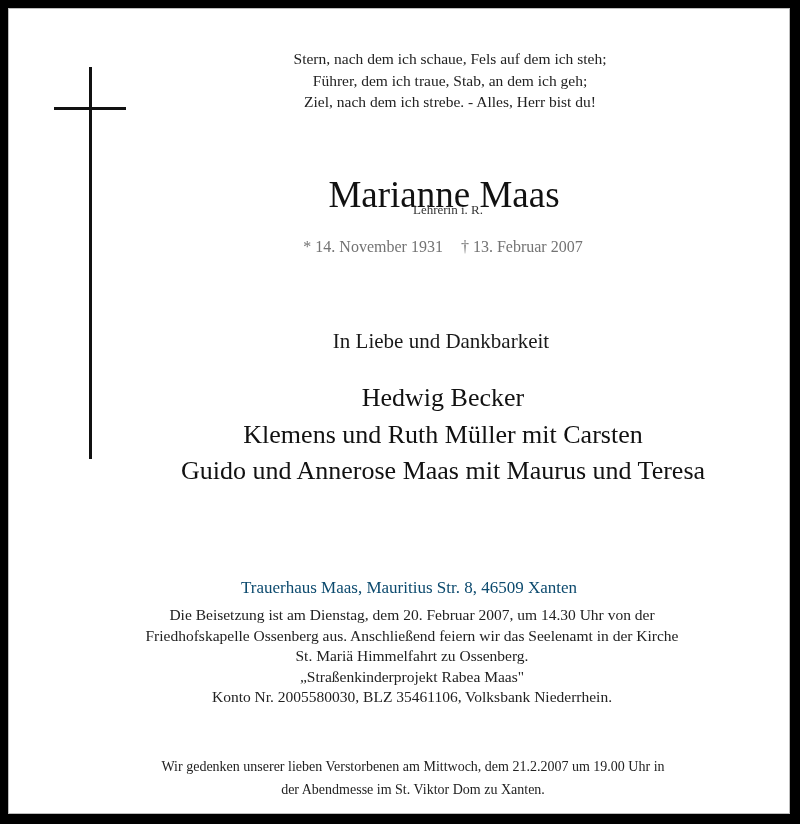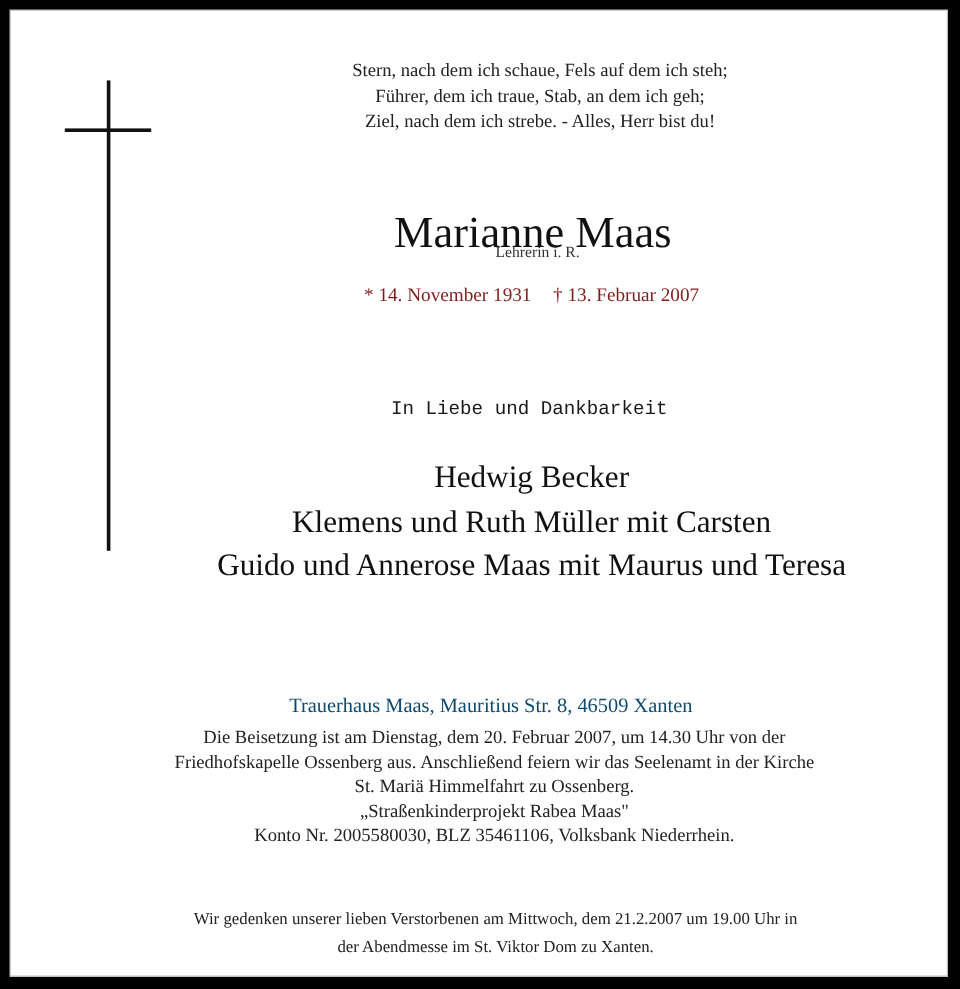--- a/index.html
+++ b/index.html
@@ -14,23 +14,23 @@
     box-shadow: inset 0 0 0 1px #bdbdbd;
   }
   .serif { font-family: "Liberation Serif", "DejaVu Serif", serif; color: #1a1a1a; }
   .line { position: absolute; white-space: nowrap; text-align: center; transform: translateX(-50%); }
   .cross-v { position: absolute; left: 81px; top: 59px; width: 3px; height: 392px; background: #111; }
   .cross-h { position: absolute; left: 46px; top: 99px; width: 72px; height: 3px; background: #111; }
 
   .poem { font-size: 15.5px; line-height: 21.5px; left: 442px; top: 40px; color: #222; }
   .name { font-size: 37px; line-height: 40px; left: 436px; top: 147px; color: #111; margin-top: 20px; }
   .title { font-size: 13px; line-height: 16px; left: 440px; top: 194px; color: #333; }
-  .dates { font-size: 16px; line-height: 20px; left: 435px; top: 229px; color: #7f1d1d; }
+  .dates { font-size: 16px; line-height: 20px; left: 435px; top: 229px; color: #737373; }
   .dates .gap { display: inline-block; width: 18px; }
-  .dedication { font-size: 16px; line-height: 26px; left: 433px; top: 320px; color: #1a1a1a; font-family: Liberation Mono, monospace; }
+  .dedication { font-size: 21px; line-height: 26px; left: 433px; top: 320px; color: #1a1a1a; }
   .family { font-size: 26px; line-height: 36.5px; left: 435px; top: 372px; color: #111; }
   .address { font-size: 17px; line-height: 22px; left: 401px; top: 569px; color: #0c4a6e; }
   .funeral { font-size: 15.5px; line-height: 20.5px; left: 404px; top: 597px; color: #222; }
   .memorial { font-size: 14px; line-height: 22.5px; left: 405px; top: 748px; color: #222; }
   .block > div { display: block; }
 </style>
 </head>
 <body>
 
 <div class="frame">

